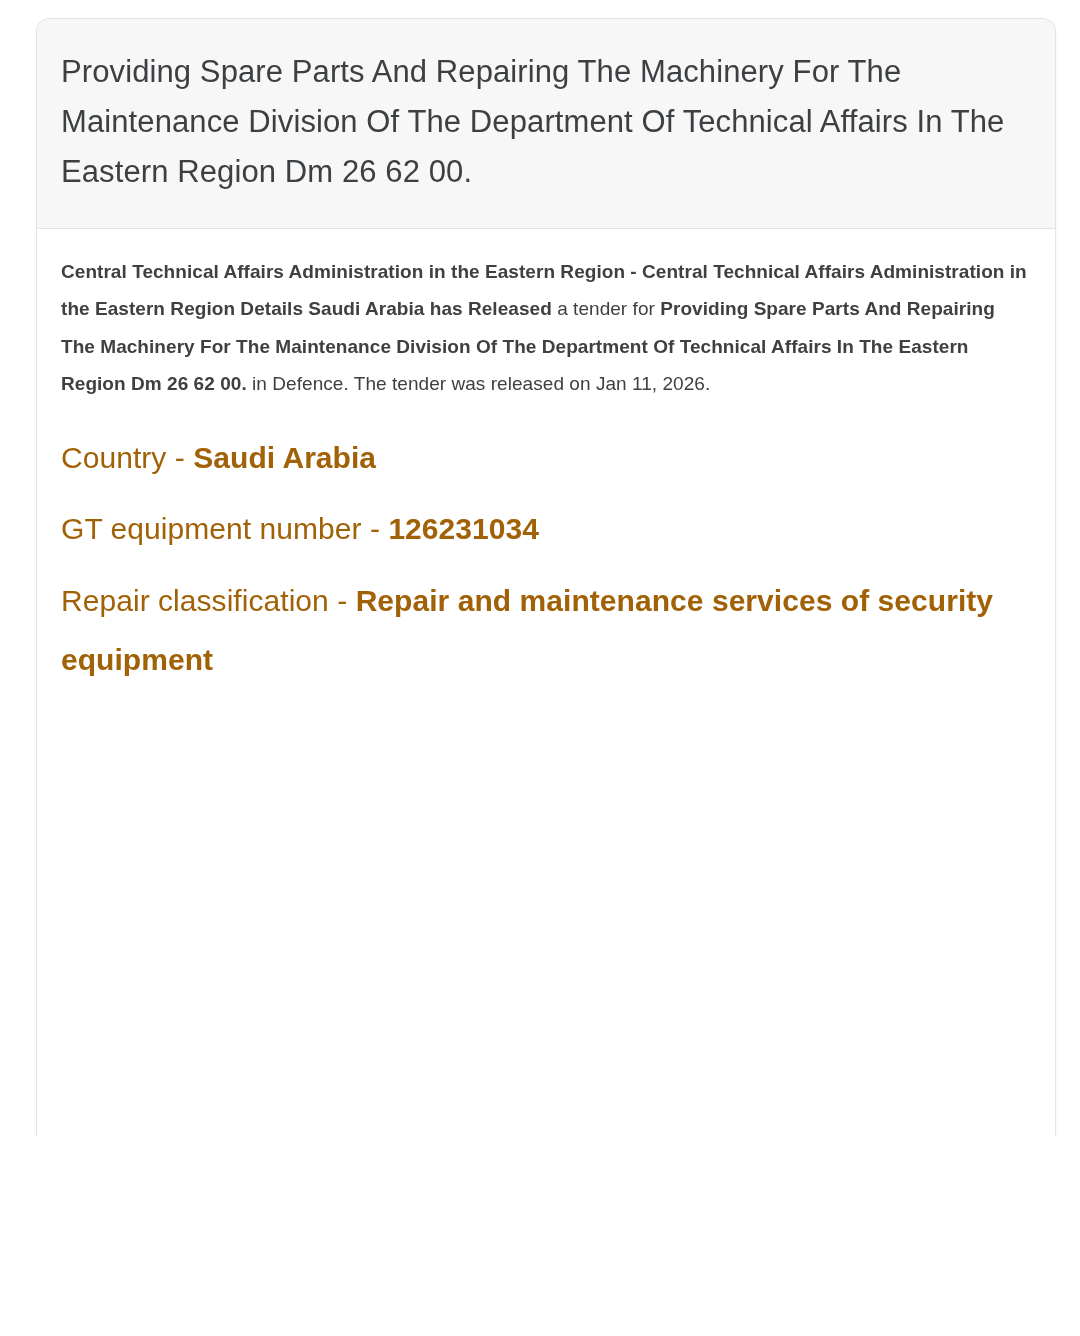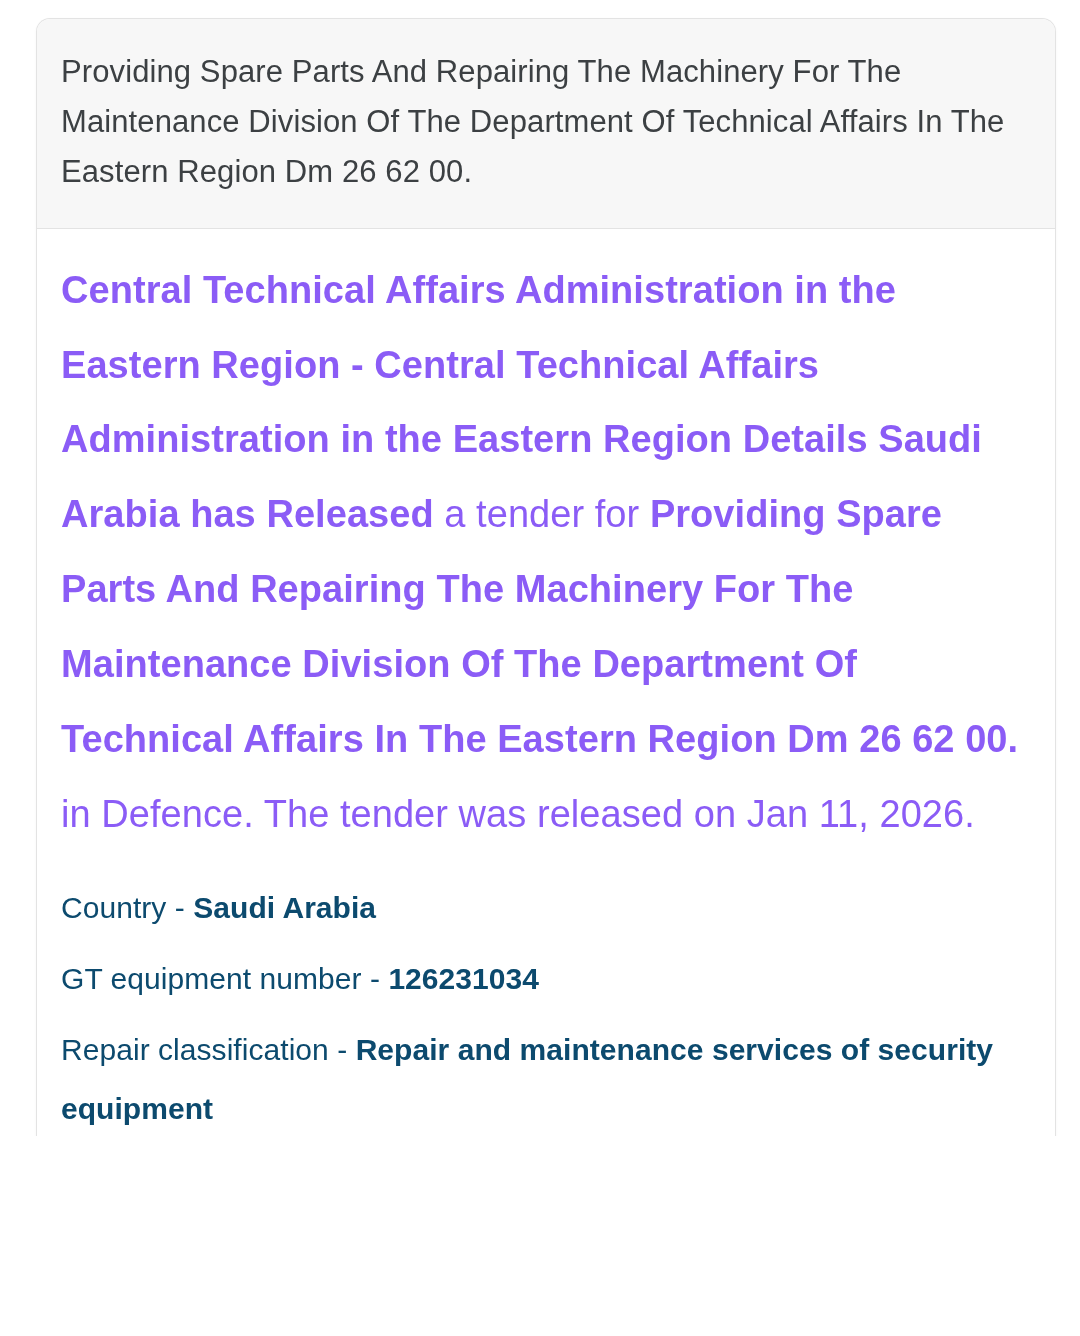--- a/index.html
+++ b/index.html
@@ -53,36 +53,36 @@
     letter-spacing: 0.1px;
     margin: 0;
   }
 
   .card-body {
     padding: 24px 24px 20px 24px;
     box-sizing: border-box;
   }
 
   .desc-paragraph {
-    font-size: 38px;
+    font-size: 19px;
     line-height: 1.97;
-    color: #8b5cf6;
+    color: #404040;
     font-weight: 700;
     margin: 0 0 26px 0;
     letter-spacing: 0.05px;
   }
 
   .desc-paragraph .light {
     font-weight: 400;
   }
 
   .field-row {
     font-size: 30px;
     line-height: 1.97;
-    color: #0c4a6e;
+    color: #a16207;
     margin: 0 0 12px 0;
     letter-spacing: 0.05px;
   }
 
   .field-label {
     font-weight: 400;
   }
 
   .field-value {
     font-weight: 700;

